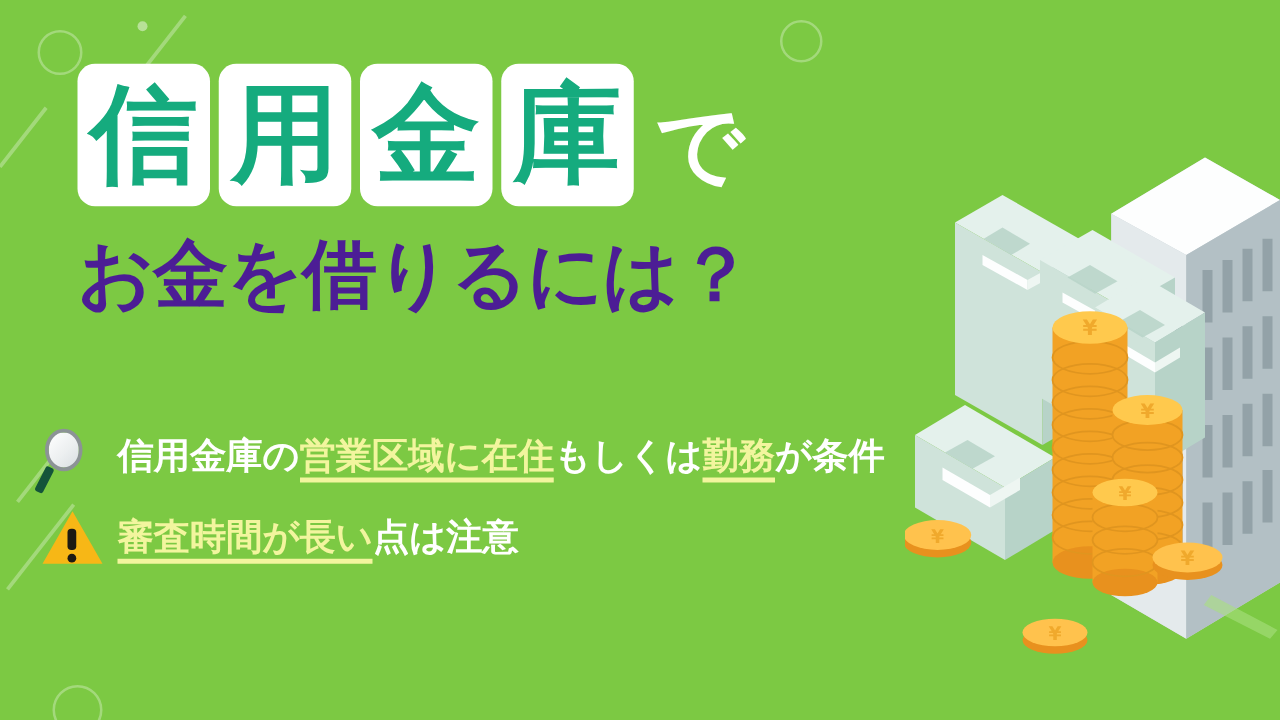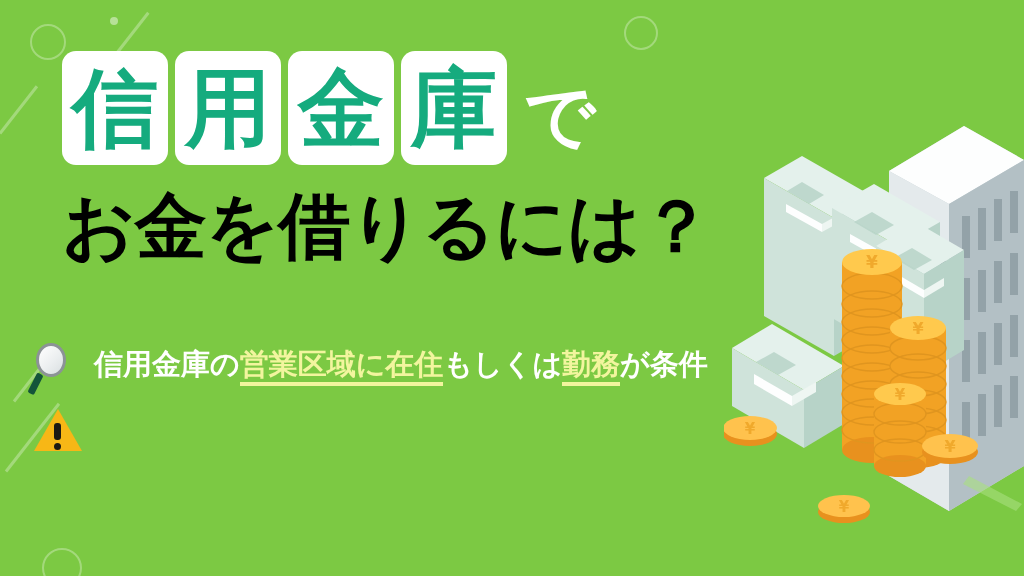--- a/index.html
+++ b/index.html
@@ -57,22 +57,22 @@
   }
   .title-tail {
     color: #ffffff;
     font-size: 70px;
     font-weight: 700;
     line-height: 1;
     margin-left: 10px;
     margin-top: 16px;
   }
   .title-line2 {
-    color: #000000;
-    font-size: 72px;
+    color: #4c1d95;
+    font-size: 60px;
     font-weight: 700;
     line-height: 1.08;
     margin-top: 22px;
     letter-spacing: -1px;
     white-space: nowrap;
   }
 
   
   .bullets {
     position: absolute;
@@ -208,20 +208,21 @@
       <div class="bullet-text"><span>信用金庫の</span><span class="hl">営業区域に在住</span><span>もしくは</span><span class="hl">勤務</span><span>が条件</span></div>
     </div>
 
 
     <div class="bullet">
       <div class="bullet-icon">
         <div class="warn-tri"></div>
         <div class="warn-bang"></div>
         <div class="warn-dot"></div>
       </div>
+      <div class="bullet-text"><span class="hl">審査時間が長い</span><span>点は注意</span></div>
     </div>
 
   </div>
 
   <svg class="illo" viewBox="0 0 300 520">
 
     <g>
       <polygon points="165,115 240,70 300,104 300,410 225,455 165,420" fill="#c8d2d6"></polygon>
       <polygon points="165,115 240,70 300,104 225,148" fill="#fdfefe"></polygon>
       <polygon points="165,115 225,148 225,455 165,420" fill="#e4eaec"></polygon>

